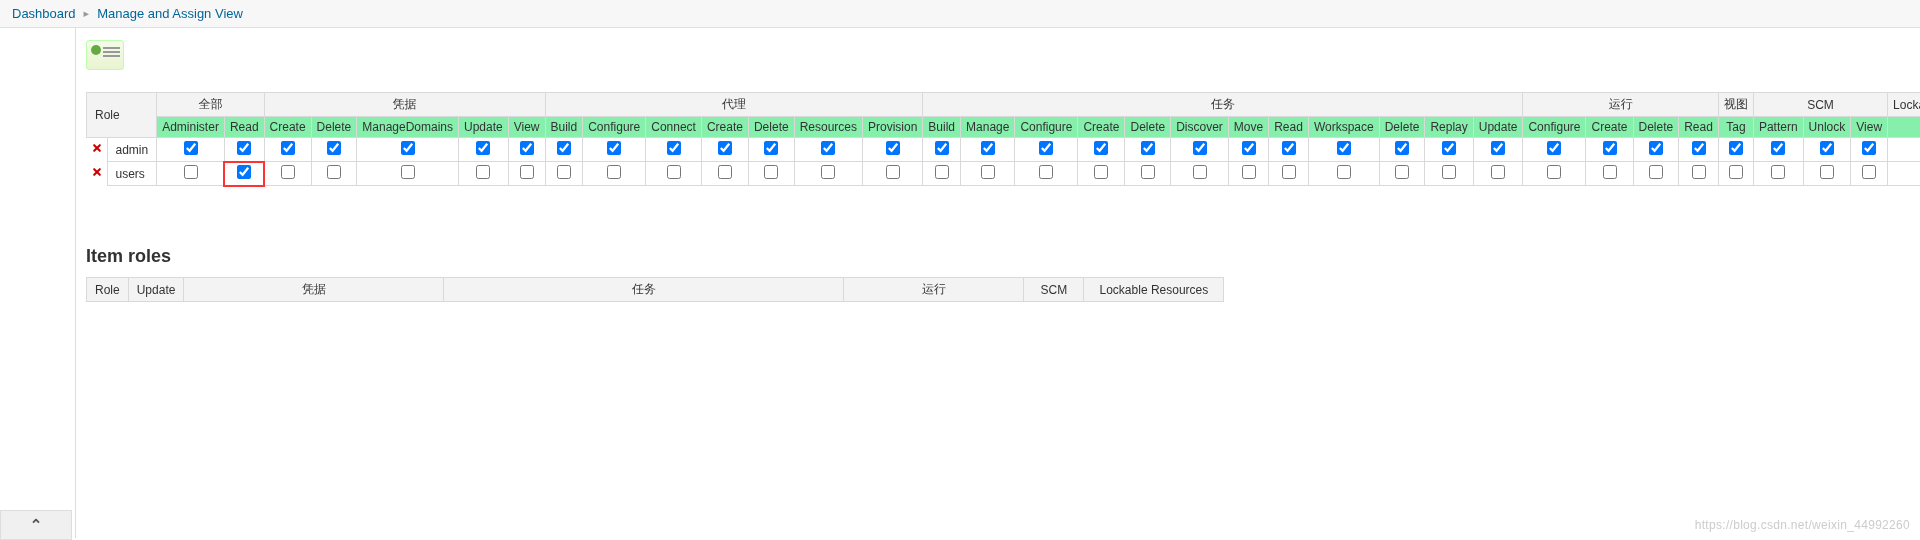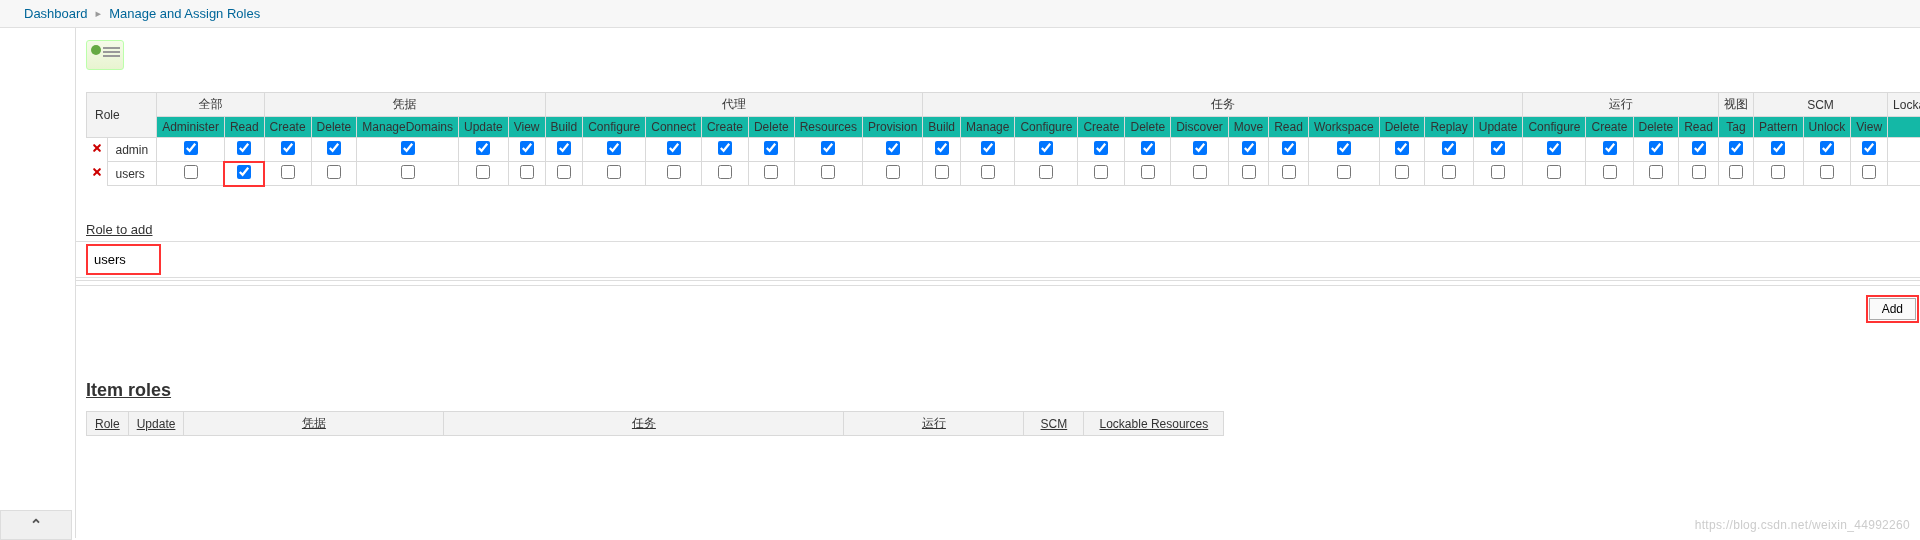--- a/index.html
+++ b/index.html
@@ -6,21 +6,21 @@
   body {
     font-family: "Helvetica Neue", Arial, sans-serif;
     font-size: 13px;
     color: #333;
     background: #fff;
     width: 1920px;
   }
   .breadcrumbs {
     background: #f7f7f7;
     border-bottom: 1px solid #e0e0e0;
-    padding: 6px 24px;
+    padding: 6px 12px;
     display: flex;
     align-items: center;
     gap: 8px;
     color: #555;
   }
   .breadcrumbs a { color: #069; text-decoration: none; cursor: pointer; }
   .breadcrumbs .sep { color: #999; font-size: 11px; }
   .sidebar-toggle {
     position: fixed;
     left: 0;
@@ -88,21 +88,21 @@
     padding: 3px 5px;
     text-align: center;
     font-size: 12px;
     font-weight: normal;
     white-space: nowrap;
   }
   table.roles-table thead th {
     background: #f3f3f3;
   }
   table.roles-table thead tr:nth-child(2) th {
-    background: #14b8a6;
+    background: #86efac;
     font-size: 12px;
   }
   table.roles-table td.role-name,
   table.roles-table th.role-name {
     text-align: left;
     padding: 3px 8px;
   }
   .del-icon {
     width: 12px; height: 12px;
     display: inline-block;
@@ -147,37 +147,37 @@
     margin-top: 12px;
     padding: 3px 12px;
     font-size: 12px;
     background: #fafafa;
     border: 1px solid #aaa;
     outline: 2px solid #f33;
     outline-offset: 1px;
     cursor: pointer;
   }
   .clearfix::after { content: ""; display: block; clear: both; }
-  .item-roles-section { margin-top: 60px; text-decoration: underline; }
+  .item-roles-section { margin-top: 60px; }
   .watermark {
     position: fixed;
     right: 10px;
     bottom: 8px;
     color: #ccc;
     font-size: 12px;
     letter-spacing: 0.3px;
   }
 </style>
 </head>
 <body>
 
 <div class="breadcrumbs">
   <a>Dashboard</a>
   <span class="sep">▸</span>
-  <a>Manage and Assign Roles</a>
+  <a>Manage and Assign View</a>
 </div>
 
 <div class="sidebar-toggle">
   <span>⌃</span>
 </div>
 
 <div class="main">
   <h1 class="page-heading">
     <span class="page-icon"></span>
   </h1>
@@ -309,28 +309,20 @@
           <td><input type="checkbox" style=""></td>
           <td><input type="checkbox" style=""></td>
           <td><input type="checkbox" style=""></td>
           <td><input type="checkbox" style=""></td>
           <td><input type="checkbox" style=""></td>
           <td></td>
         </tr>
       </tbody>
     </table>
 
-  <div class="role-to-add-section clearfix">
-    <span class="role-to-add-label">Role to add</span>
-    <div class="role-add-row">
-      <input type="text" class="role-add-input" value="users" style="">
-    </div>
-    <div class="role-add-row"></div>
-    <button class="add-button">Add</button>
-  </div>
 
   <div class="item-roles-section">
     <h2 class="section-heading">Item roles</h2>
     <table class="roles-table" id="item-roles-table">
         <thead>
           <tr>
             <th rowspan="2" class="role-name">Role</th>
             <th rowspan="2" class="role-name">Update</th>
             <th style="min-width: 260px;">凭据</th>
             <th style="min-width: 400px;">任务</th>

